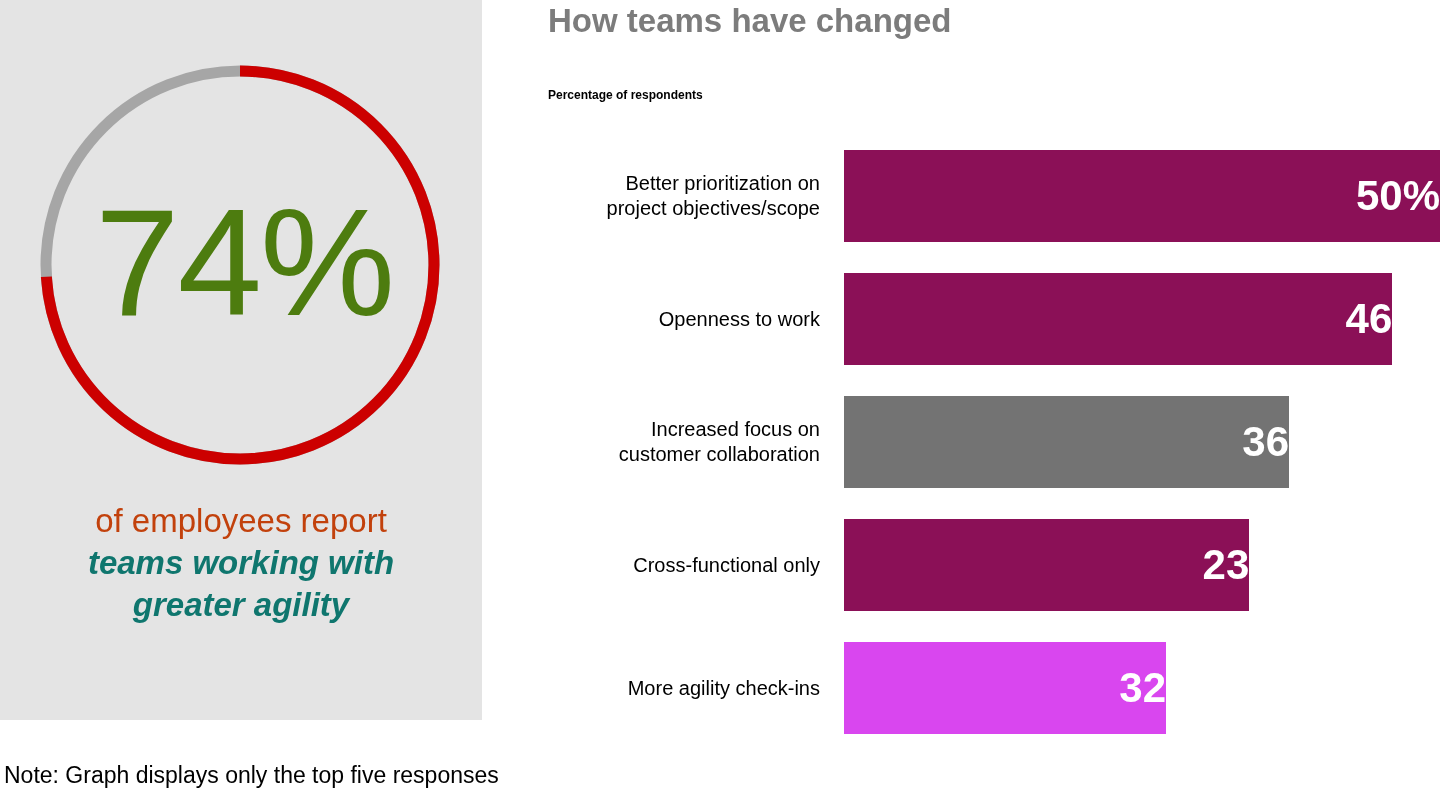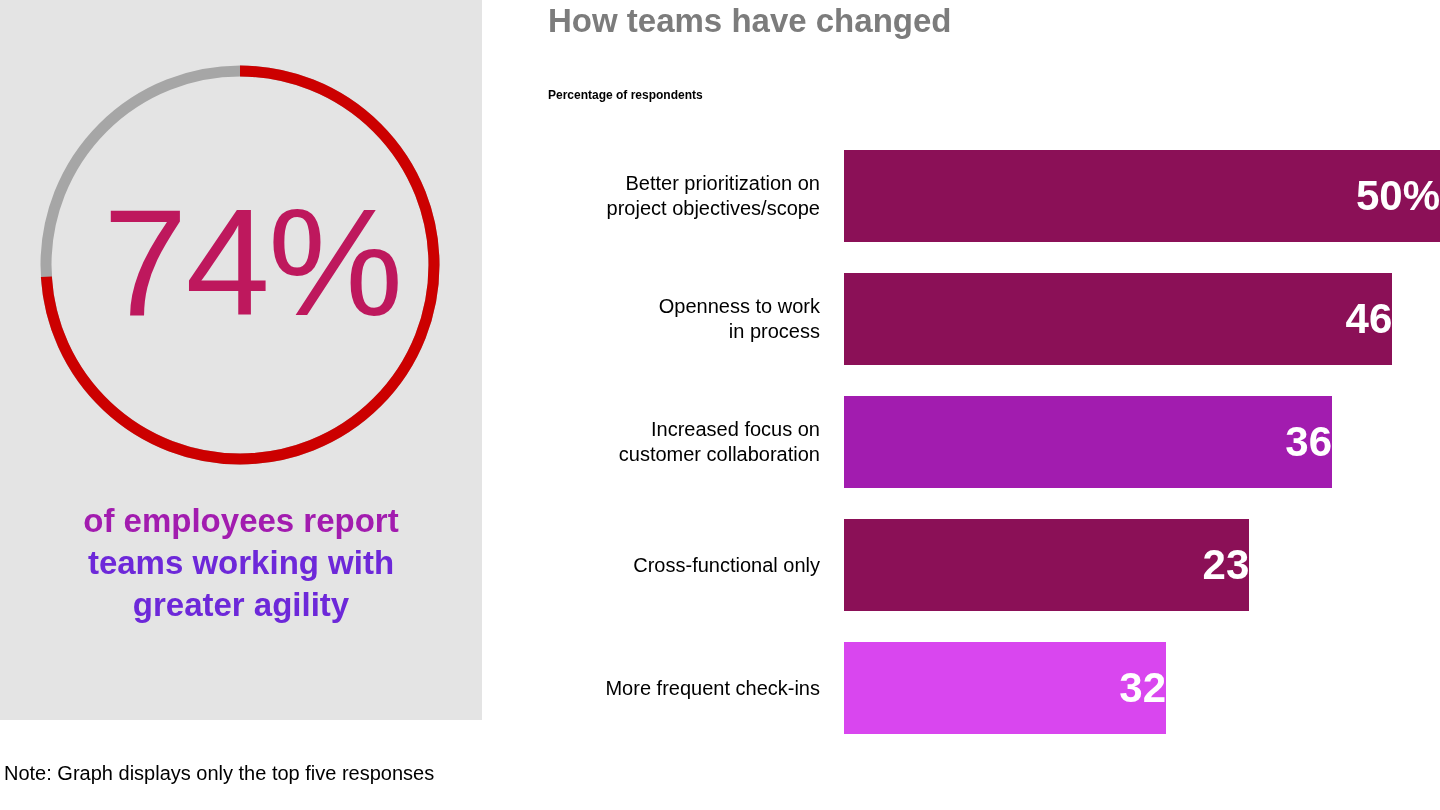--- a/index.html
+++ b/index.html
@@ -33,55 +33,56 @@
     height: 400px;
   }
   #donut-svg {
     display: block;
     width: 400px;
     height: 400px;
   }
 
   #donut-value {
     position: absolute;
-    left: 12px;
+    left: 4px;
     top: 0;
     width: 400px;
     height: 400px;
     display: flex;
     align-items: center;
     justify-content: center;
     font-size: 152px;
     font-weight: 300;
-    color: #be185d;
+    color: #4d7c0f;
     letter-spacing: -2px;
     line-height: 1;
     padding-bottom: 6px;
     box-sizing: border-box;
   }
 
   #stat-caption {
     position: absolute;
     left: 0;
     top: 500px;
     width: 482px;
     text-align: center;
     line-height: 1.28;
   }
   #stat-caption .caption-gray {
     display: block;
     font-size: 33px;
-    color: #a21caf;
-    font-weight: 700;
+    color: #c2410c;
+    font-weight: 400;
   }
   #stat-caption .caption-red {
     display: block;
     font-size: 33px;
-    color: #6d28d9;
-    font-weight: bold;
+    color: #0f766e;
+    font-weight: bold;
+    font-style: italic;
   }
 
   
   #chart-area {
     position: absolute;
     left: 548px;
     top: 0;
     right: 0;
     bottom: 0;
   }
@@ -158,21 +159,21 @@
     font-weight: bold;
     color: #ffffff;
     line-height: 1;
   }
 
   
   #footnotes {
     position: absolute;
     left: 4px;
     top: 760px;
-    font-size: 20px;
+    font-size: 23px;
     color: #000000;
     line-height: 1.38;
   }
   #footnotes div {
     white-space: nowrap;
   }
 </style>
 </head>
 <body>
 
@@ -208,52 +209,51 @@
         </div>
         <div class="bar-track">
           <div class="bar-fill" style="width: 596px; background: rgb(139, 16, 87);">
             <span class="bar-value">50%</span>
           </div>
         </div>
       </div>
       <div class="bar-row" style="top: 123px;">
         <div class="bar-label">
           <div>Openness to work</div>
-          <div>in process</div>
         </div>
         <div class="bar-track">
           <div class="bar-fill" style="width: 548.32px; background: rgb(139, 16, 87);">
             <span class="bar-value">46</span>
           </div>
         </div>
       </div>
       <div class="bar-row" style="top: 246px;">
         <div class="bar-label">
           <div>Increased focus on</div>
           <div>customer collaboration</div>
         </div>
         <div class="bar-track">
-          <div class="bar-fill" style="width: 488px; background: #a21caf;">
+          <div class="bar-fill" style="width: 445px; background: #737373;">
             <span class="bar-value">36</span>
           </div>
         </div>
       </div>
       <div class="bar-row" style="top: 369px;">
         <div class="bar-label">
           <div>Cross-functional only</div>
         </div>
         <div class="bar-track">
           <div class="bar-fill" style="width: 405.28px; background: rgb(139, 16, 87);">
             <span class="bar-value">23</span>
           </div>
         </div>
       </div>
       <div class="bar-row" style="top: 492px;">
         <div class="bar-label">
-          <div>More frequent check-ins</div>
+          <div>More agility check-ins</div>
         </div>
         <div class="bar-track">
           <div class="bar-fill" style="width: 322px; background: #d946ef;">
             <span class="bar-value">32</span>
           </div>
         </div>
       </div>
     </div>
 
 </div>

